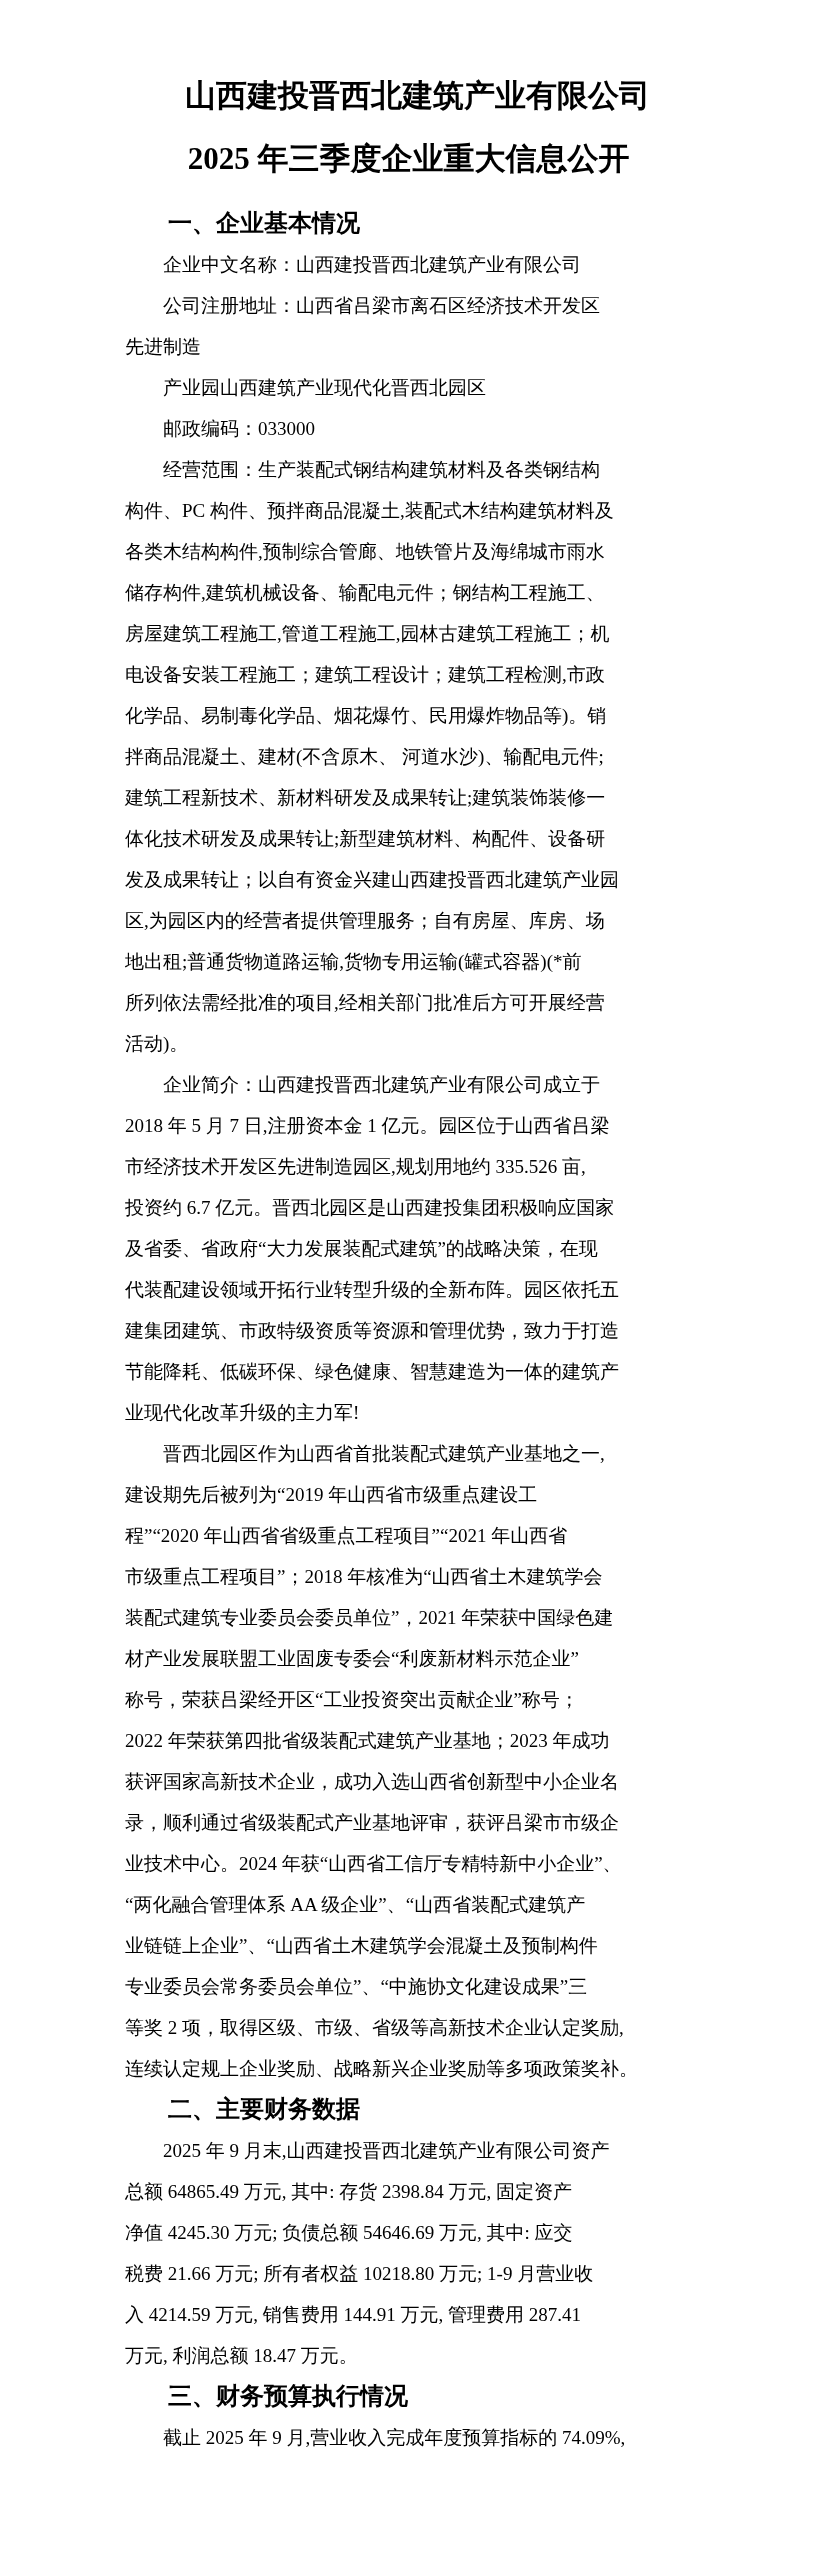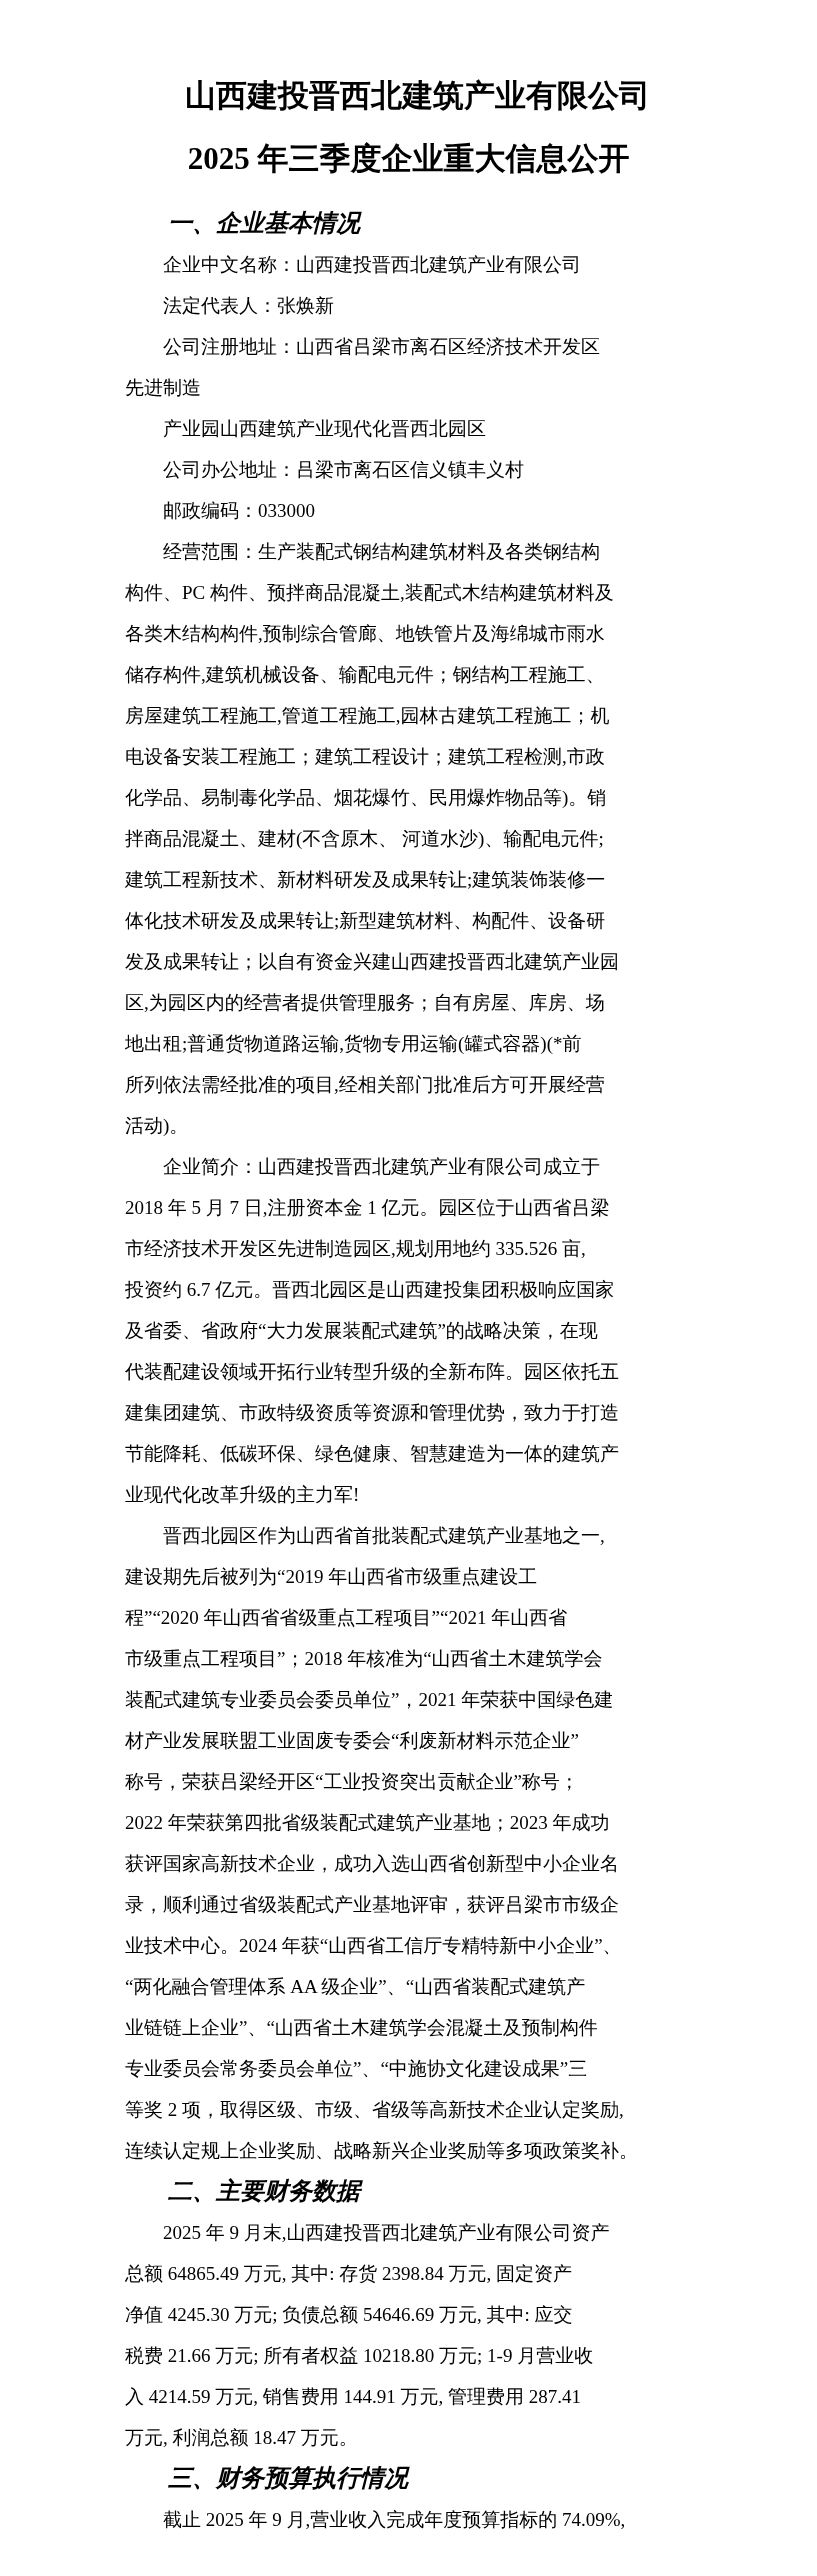--- a/index.html
+++ b/index.html
@@ -34,37 +34,34 @@
   .row {
     height: 41px;
     line-height: 41px;
     font-size: 19px;
     white-space: nowrap;
   }
   .row.heading {
     font-size: 24px;
     font-weight: bold;
     padding-left: 43px;
-    font-style: italic;
   }
 </style>
 </head>
 <body>
 
 <div class="page">
   <h1 class="doc-title" id="doc-title-1">山西建投晋西北建筑产业有限公司</h1>
   <h1 class="doc-title" id="doc-title-2">2025 年三季度企业重大信息公开</h1>
   <div class="content">
       <div class="row heading">一、企业基本情况</div>
       <div class="row body">　　企业中文名称：山西建投晋西北建筑产业有限公司</div>
-      <div class="row body">　　法定代表人：张焕新</div>
       <div class="row body">　　公司注册地址：山西省吕梁市离石区经济技术开发区</div>
       <div class="row body">先进制造</div>
       <div class="row body">　　产业园山西建筑产业现代化晋西北园区</div>
-      <div class="row body">　　公司办公地址：吕梁市离石区信义镇丰义村</div>
       <div class="row body">　　邮政编码：033000</div>
       <div class="row body">　　经营范围：生产装配式钢结构建筑材料及各类钢结构</div>
       <div class="row body">构件、PC 构件、预拌商品混凝土,装配式木结构建筑材料及</div>
       <div class="row body">各类木结构构件,预制综合管廊、地铁管片及海绵城市雨水</div>
       <div class="row body">储存构件,建筑机械设备、输配电元件；钢结构工程施工、</div>
       <div class="row body">房屋建筑工程施工,管道工程施工,园林古建筑工程施工；机</div>
       <div class="row body">电设备安装工程施工；建筑工程设计；建筑工程检测,市政</div>
       <div class="row body">化学品、易制毒化学品、烟花爆竹、民用爆炸物品等)。销</div>
       <div class="row body">拌商品混凝土、建材(不含原木、 河道水沙)、输配电元件;</div>
       <div class="row body">建筑工程新技术、新材料研发及成果转让;建筑装饰装修一</div>

